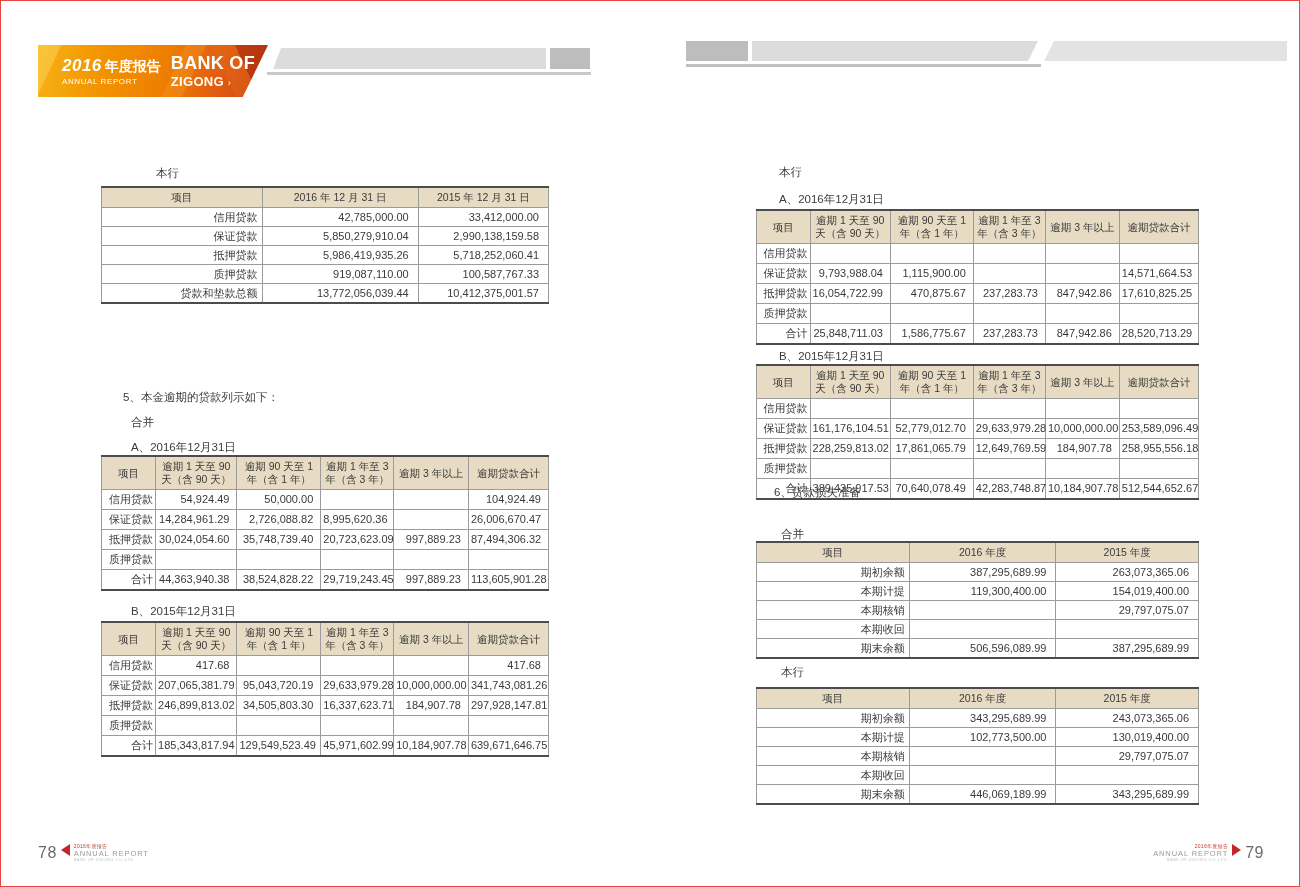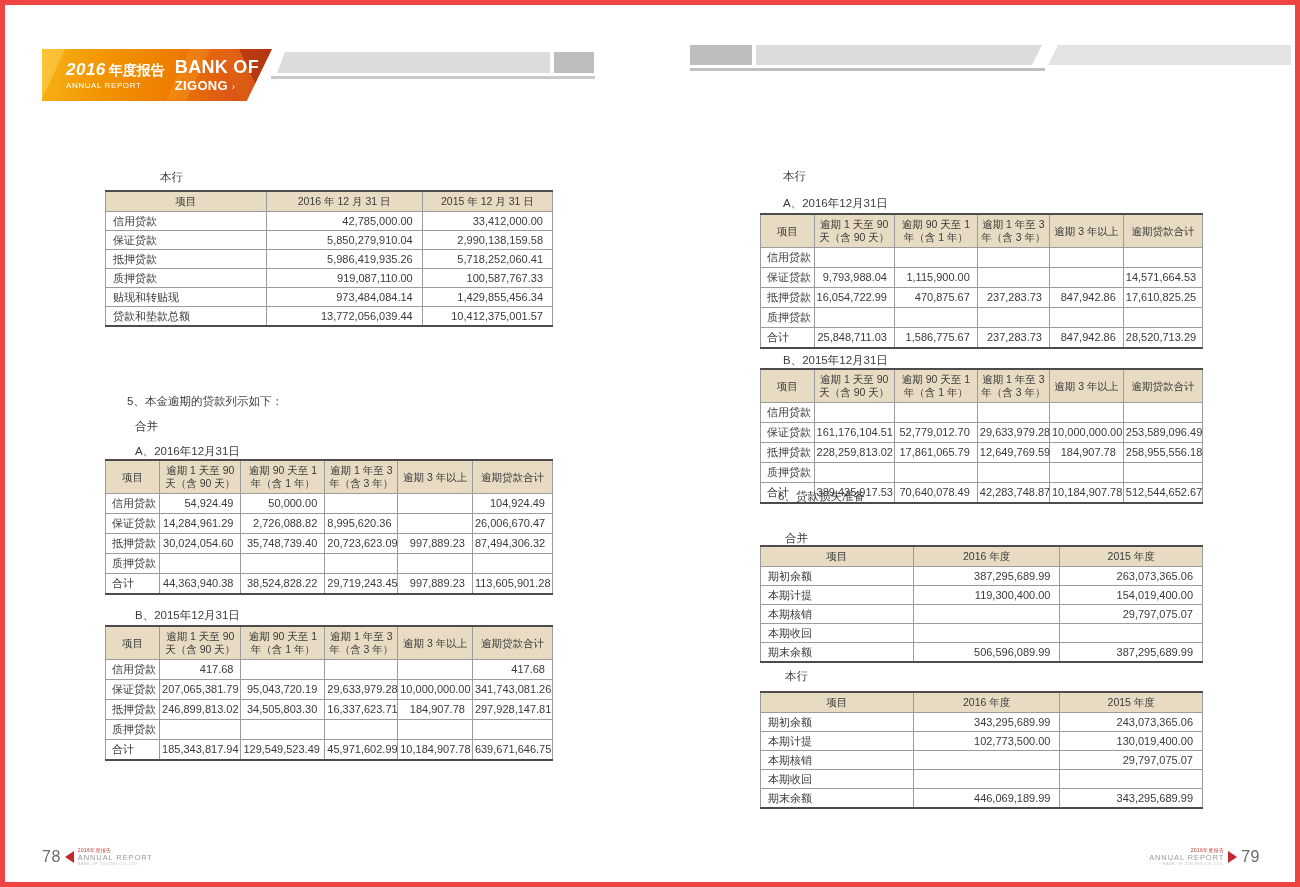--- a/index.html
+++ b/index.html
@@ -1,20 +1,20 @@
 <!DOCTYPE html>
 <html><head>
 <meta charset="utf-8">
 <style>
   html,body{margin:0;padding:0;}
   body{
     width:1300px;height:887px;position:relative;background:#ffffff;
     font-family:"Liberation Sans","DejaVu Sans",sans-serif;color:#3c3c3c;overflow:hidden;
   }
-  .sheet{position:absolute;inset:0;border:5px solid #ef4444;box-sizing:border-box;padding-left:44px;}
+  .sheet{position:absolute;inset:0;border:1px solid #ef4444;box-sizing:border-box;padding-left:44px;}
 
   
   .banner{
     position:absolute;left:37px;top:44px;width:230px;height:52px;
     clip-path:polygon(0 0,100% 0,89% 100%,0 100%);
     background:
       linear-gradient(245deg, rgba(140,25,5,0.40) 0 13%, rgba(230,120,20,0.25) 13% 22%, transparent 22%),
       linear-gradient(115deg, rgba(255,230,120,0.35) 0 9%, transparent 9.3% 58%, rgba(255,180,60,0.22) 58.3% 66%, transparent 66.3%),
       linear-gradient(100deg,#f7b217 0%,#f29400 28%,#ee7e00 55%,#e05c12 78%,#cd421a 100%);
     display:flex;align-items:center;color:#fff;
@@ -43,38 +43,38 @@
 
   
   .txt{position:absolute;font-size:11.5px;color:#3c3c3c;white-space:nowrap;line-height:14px;}
 
   
   table{position:absolute;border-collapse:collapse;table-layout:fixed;background:#fff;
     border-top:2.5px solid #4c4c4c;border-bottom:2.5px solid #4c4c4c;}
   th{background:#e7dcc3;font-weight:normal;font-size:10.5px;color:#3a3a3a;text-align:center;
     border:1px solid #9b9b9b;padding:3px 2px;line-height:13px;vertical-align:middle;}
   td{font-size:11px;color:#3a3a3a;border:1px solid #9b9b9b;height:13px;line-height:13px;vertical-align:middle;}
-  td.label{text-align:left;padding:2.5px 4px 2.5px 7px;}
+  td.label{text-align:right;padding:2.5px 4px 2.5px 7px;}
   td.num{text-align:right;padding:2.5px 9px 2.5px 2px;}
   .t-wide{width:448px;}
   .t-wide th:nth-child(1){width:36%}.t-wide th:nth-child(2){width:35%}.t-wide th:nth-child(3){width:29%}
   .t-overdue{width:448px;}
   .t-overdue th:nth-child(1){width:11.8%}.t-overdue th:nth-child(2){width:18.3%}
   .t-overdue th:nth-child(3){width:18.9%}.t-overdue th:nth-child(4){width:16.3%}
   .t-overdue th:nth-child(5){width:16.7%}.t-overdue th:nth-child(6){width:18%}
   .t-overdue td{height:13px;}
   .t-overdue td.label{padding:3px 2px 3px 6px;}
   .t-overdue td.num{padding:3px 7px 3px 2px;}
   .t-loss{width:443px;}
   .t-loss th:nth-child(1){width:34.6%}.t-loss th:nth-child(2){width:33.2%}.t-loss th:nth-child(3){width:32.2%}
   .tr-755{left:755px;}
   .t-overdue.r{width:443px;}
 
   
-  .footer{position:absolute;top:843px;display:flex;align-items:center;gap:4px;}
+  .footer{position:absolute;top:843px;display:flex;gap:4px;}
   .footer-left{left:37px;}
   .footer-right{right:35px;}
   .pg{font-size:16px;color:#6b6b6b;letter-spacing:0.5px;}
   .tri{width:0;height:0;border-top:6px solid transparent;border-bottom:6px solid transparent;}
   .tri-left{border-right:9px solid #c1272d;}
   .tri-right{border-left:9px solid #c1272d;}
   .fstack{line-height:1.1;}
   .fstack.rt{text-align:right;}
   .f1{font-size:5px;color:#c0392b;letter-spacing:0.3px;}
   .f2{font-size:7.5px;color:#9a9a9a;letter-spacing:0.9px;}
@@ -126,25 +126,20 @@
           <td class="label">抵押贷款</td>
           <td class="num">5,986,419,935.26</td>
           <td class="num">5,718,252,060.41</td>
         </tr>
         <tr>
           <td class="label">质押贷款</td>
           <td class="num">919,087,110.00</td>
           <td class="num">100,587,767.33</td>
         </tr>
         <tr>
-          <td class="label">贴现和转贴现</td>
-          <td class="num">973,484,084.14</td>
-          <td class="num">1,429,855,456.34</td>
-        </tr>
-        <tr>
           <td class="label">贷款和垫款总额</td>
           <td class="num">13,772,056,039.44</td>
           <td class="num">10,412,375,001.57</td>
         </tr>
       </tbody>
     </table>
 
   <div class="txt" style="left:122px;top:389px;">5、本金逾期的贷款列示如下：</div>
   <div class="txt" style="left:130px;top:414px;">合并</div>
   <div class="txt" style="left:130px;top:439px;">A、2016年12月31日</div>

